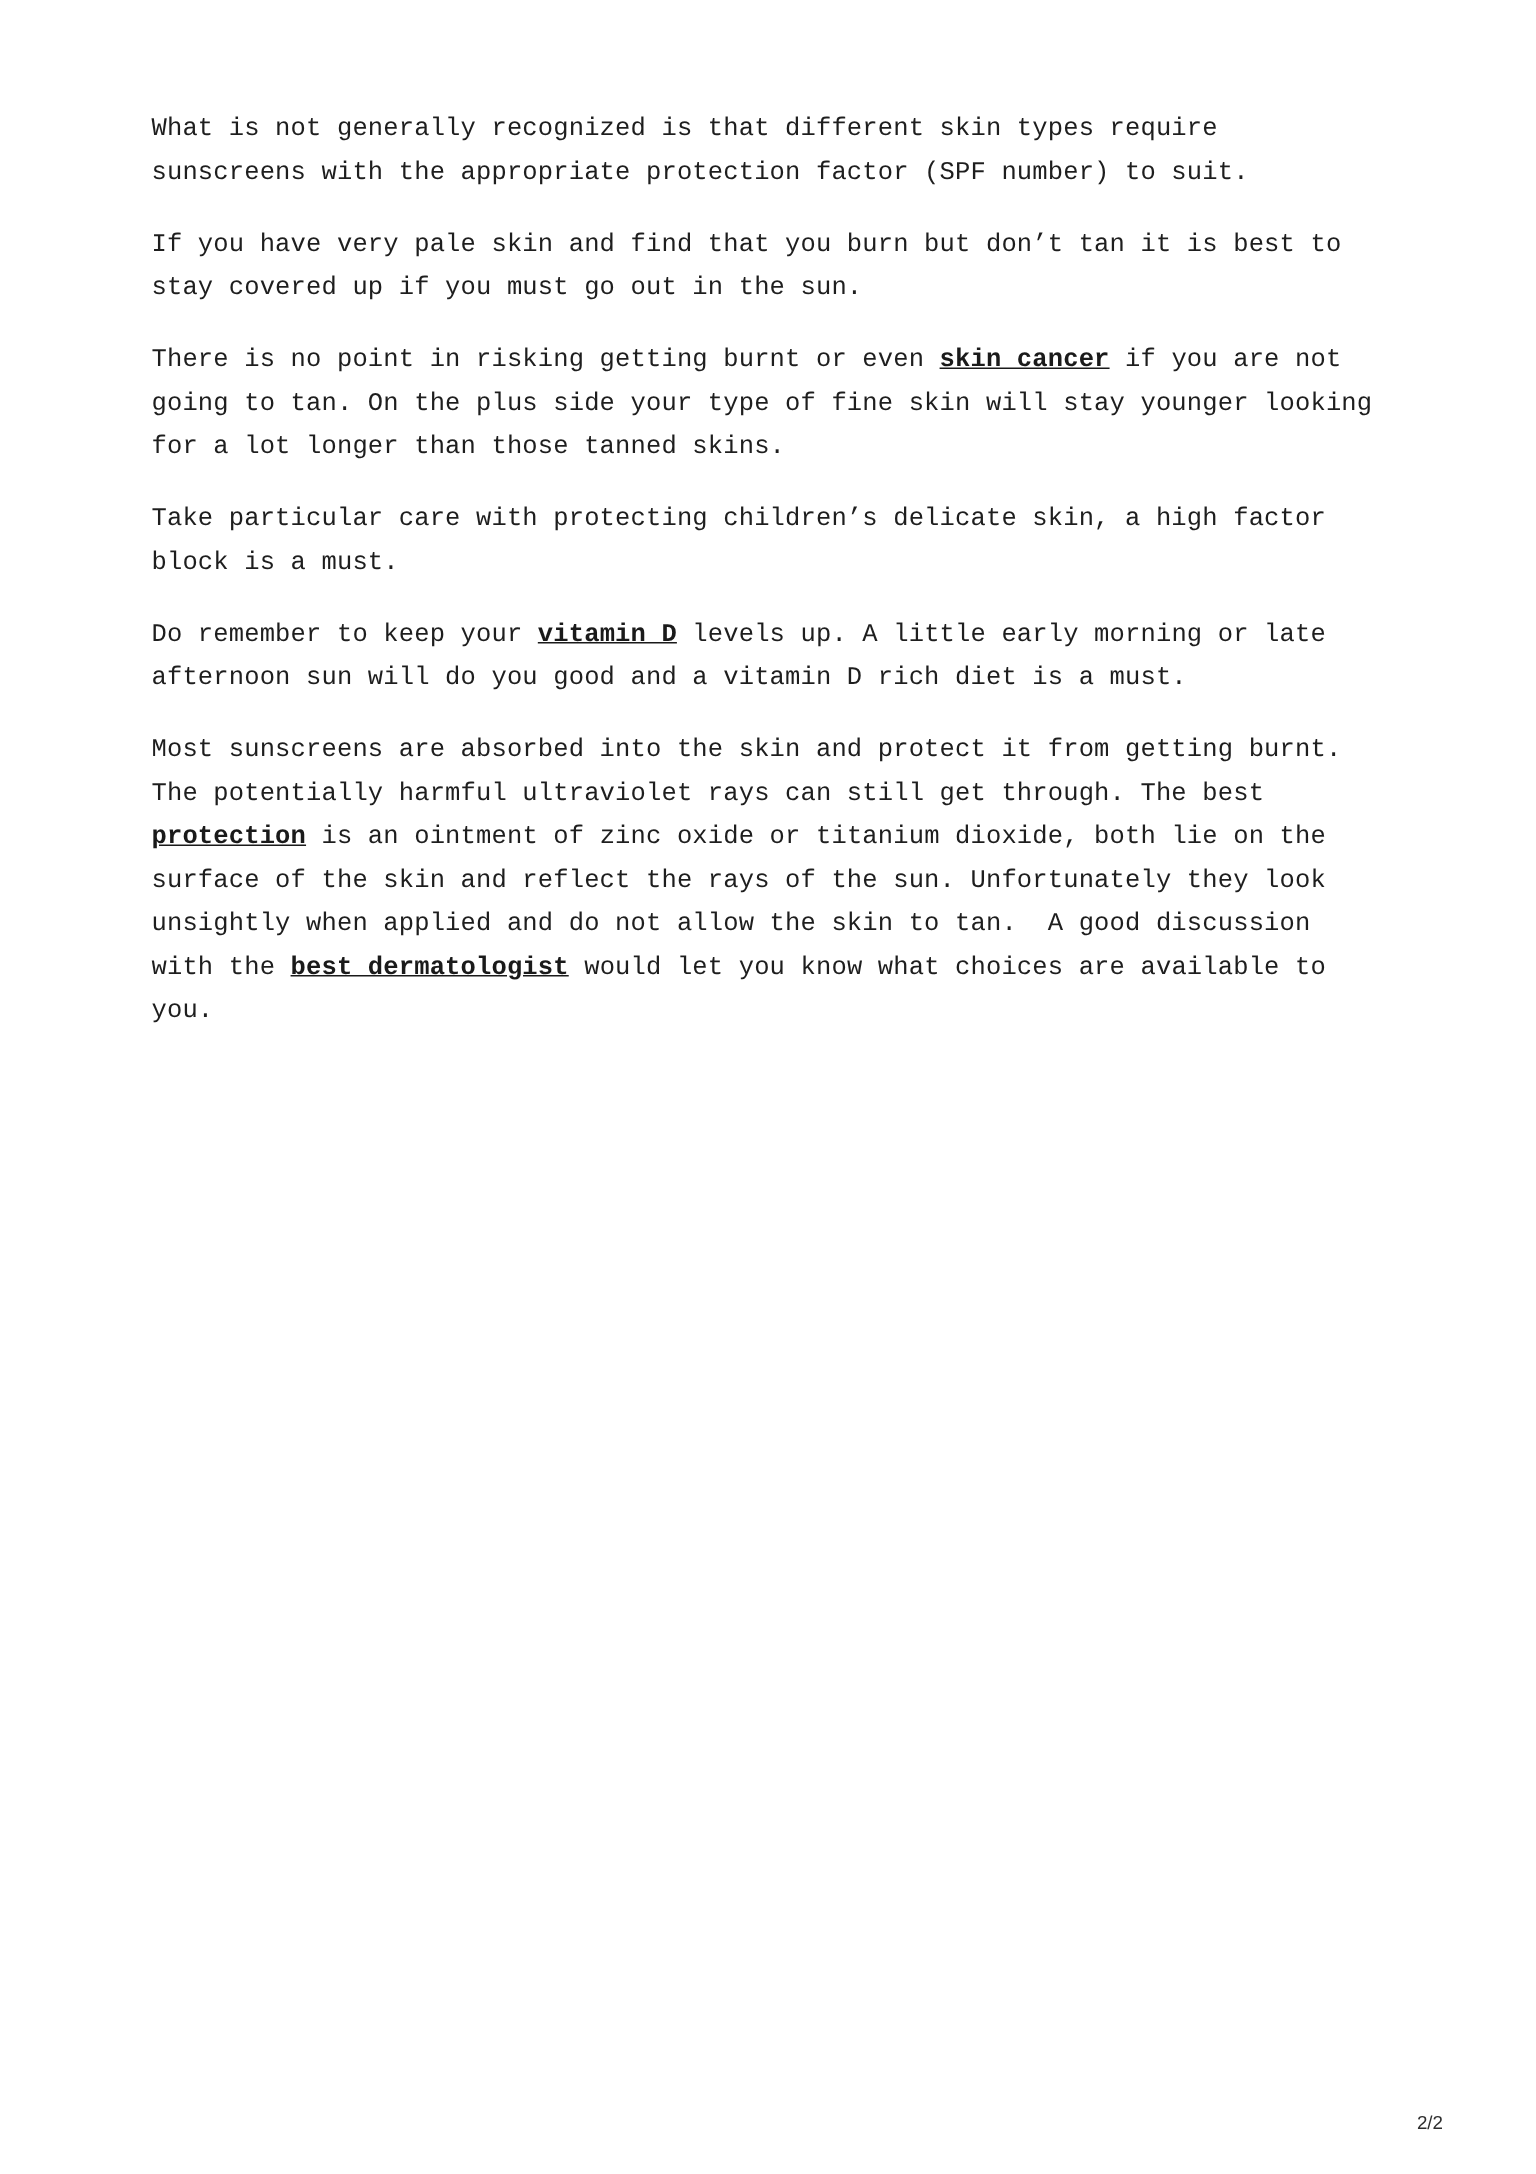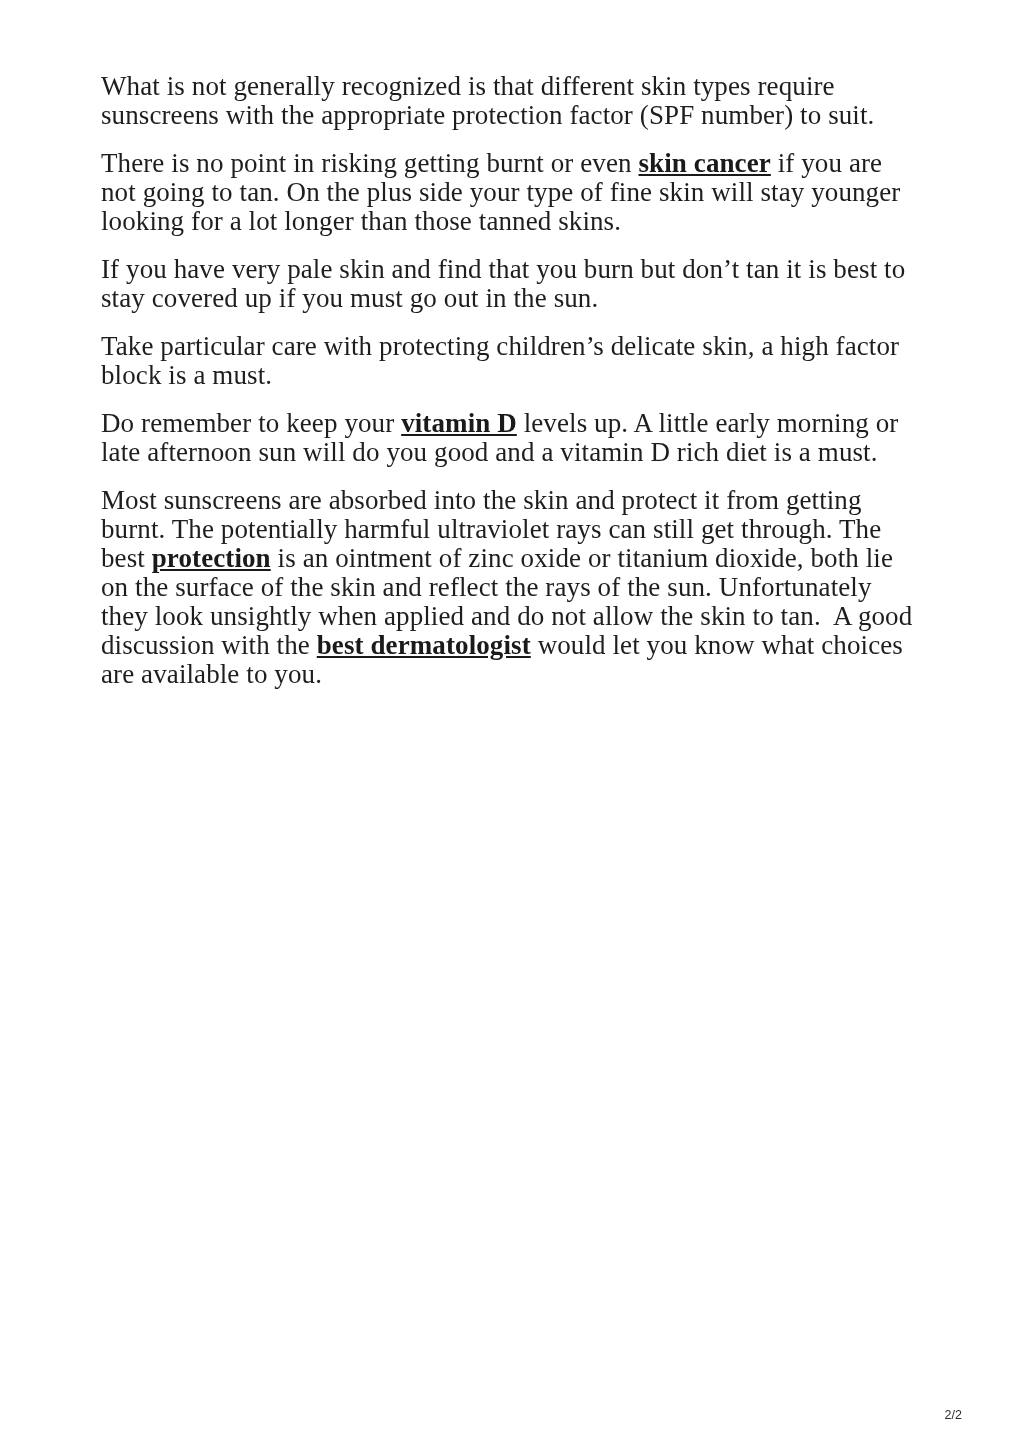--- a/index.html
+++ b/index.html
@@ -19,25 +19,26 @@
     background: #ffffff;
   }
   .doc-body {
     position: absolute;
     top: 72px;
     left: 101px;
     width: 822px;
     color: #1e1e1e;
   }
   .para {
-    font-size: 27px;
+    font-size: 17px;
     line-height: 29px;
     margin-bottom: 19px;
     letter-spacing: 0.1px;
     color: #1e1e1e;
+    font-family: Liberation Mono, monospace;
   }
   .doc-link {
     font-weight: bold;
     text-decoration: underline;
     color: #1a1a1a;
     cursor: pointer;
   }
   .page-number {
     position: absolute;
     right: 62px;
@@ -46,20 +47,20 @@
     font-size: 12.5px;
     color: #2e2e2e;
   }
 </style>
 </head>
 <body>
 
 <div class="doc-page">
   <div class="doc-body">
       <p class="para"><span>What is not generally recognized is that different skin types require sunscreens with the appropriate protection factor (SPF number) to suit.</span></p>
+      <p class="para"><span>If you have very pale skin and find that you burn but don’t tan it is best to stay covered up if you must go out in the sun.</span></p>
       <p class="para"><span>There is no point in risking getting burnt or even </span><a class="doc-link">skin cancer</a><span> if you are not going to tan. On the plus side your type of fine skin will stay younger looking for a lot longer than those tanned skins.</span></p>
-      <p class="para"><span>If you have very pale skin and find that you burn but don’t tan it is best to stay covered up if you must go out in the sun.</span></p>
       <p class="para"><span>Take particular care with protecting children’s delicate skin, a high factor block is a must.</span></p>
       <p class="para"><span>Do remember to keep your </span><a class="doc-link">vitamin D</a><span> levels up. A little early morning or late afternoon sun will do you good and a vitamin D rich diet is a must.</span></p>
       <p class="para"><span>Most sunscreens are absorbed into the skin and protect it from getting burnt. The potentially harmful ultraviolet rays can still get through. The best </span><a class="doc-link">protection</a><span> is an ointment of zinc oxide or titanium dioxide, both lie on the surface of the skin and reflect the rays of the sun. Unfortunately they look unsightly when applied and do not allow the skin to tan.&nbsp; A good discussion with the </span><a class="doc-link">best dermatologist</a><span> would let you know what choices are available to you.</span></p>
     </div>
   <div class="page-number">2/2</div>
 </div>
 
 </body></html>

